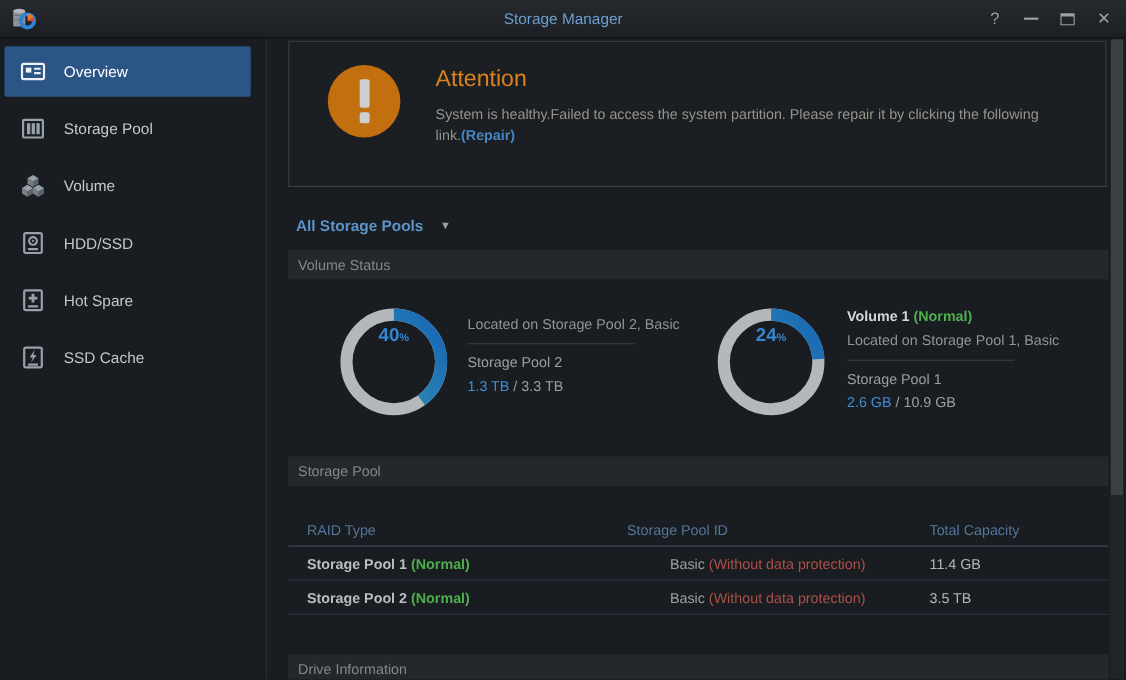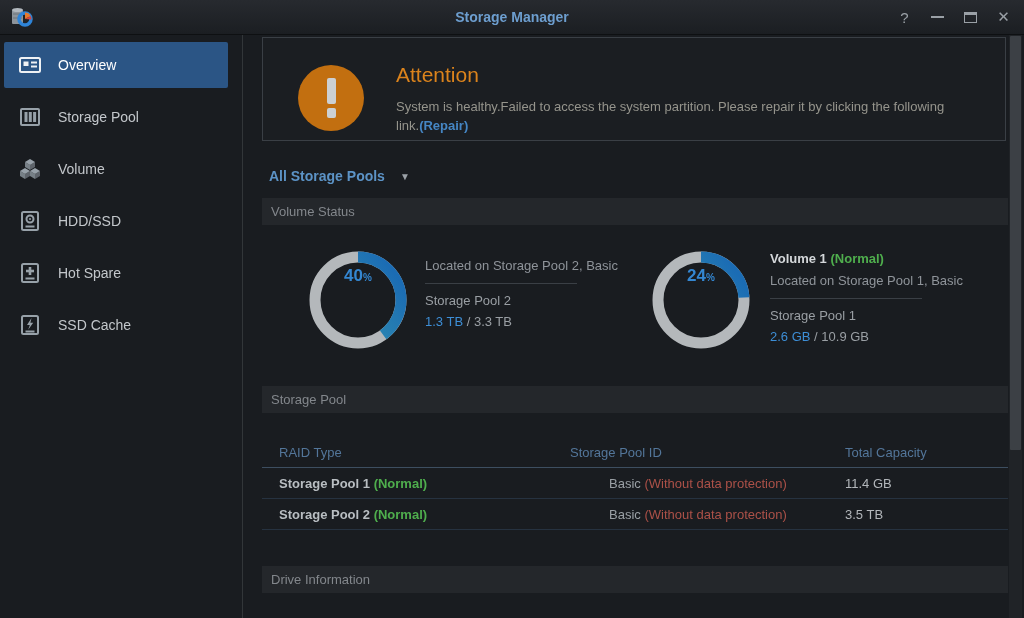--- a/index.html
+++ b/index.html
@@ -14,21 +14,21 @@
   .titlebar {
     height:35px;
     display:flex; align-items:center;
     background:linear-gradient(#272a2f,#1b1e22);
     border-bottom:1px solid #0e1012;
     position:relative;
   }
   .app-icon { margin-left:10px; width:24px; height:24px; }
   .win-title {
     position:absolute; left:0; right:0; text-align:center;
-    color:#6d9ecf; font-weight:bold; font-size:14px;
+    color:#6d9ecf; font-weight:normal; font-size:14px;
     pointer-events:none;
   }
   .win-controls { margin-left:auto; display:flex; align-items:center; padding-right:4px; }
   .win-btn {
     width:33px; height:30px; display:flex; align-items:center; justify-content:center;
     color:#9aa0a6; font-size:15px; cursor:pointer;
   }
   .icon-min { width:13px; height:2px; background:#9aa0a6; }
   .icon-max { width:13px; height:11px; border:1px solid #9aa0a6; border-top:3px solid #9aa0a6; }
   
@@ -42,22 +42,22 @@
     display:flex; align-items:center; padding-left:13px; gap:15px;
     color:#c3c7cb; font-size:14px; cursor:pointer;
   }
   .side-item.active { background:#2b5585; color:#ffffff; }
   .side-item .sicon { width:26px; height:26px; color:#97a1a9; flex-shrink:0; display:flex; align-items:center; justify-content:center; }
   .side-item.active .sicon { color:#eef1f4; }
   .content { flex:1; position:relative; background:#191c20; overflow:hidden; }
   .inner { padding:2px 0 0 19px; }
   
   .alert-panel {
-    width:744px; height:104px; border:1px solid #3a3f45; background:#1b1e22;
-    display:flex; align-items:center; padding:21px 0 3px 35px;
+    width:744px; height:133px; border:1px solid #3a3f45; background:#1b1e22;
+    display:flex; align-items:flex-start; padding:21px 0 3px 35px;
   }
   .alert-circle {
     width:66px; height:66px; border-radius:50%; background:#c26f10;
     position:relative; flex-shrink:0;
   }
   .alert-circle .bang-bar {
     position:absolute; left:29px; top:13px; width:9px; height:26px; border-radius:2px; background:#ccd0d3;
   }
   .alert-circle .bang-dot {
     position:absolute; left:29px; top:43px; width:9px; height:10px; border-radius:2px; background:#ccd0d3;

